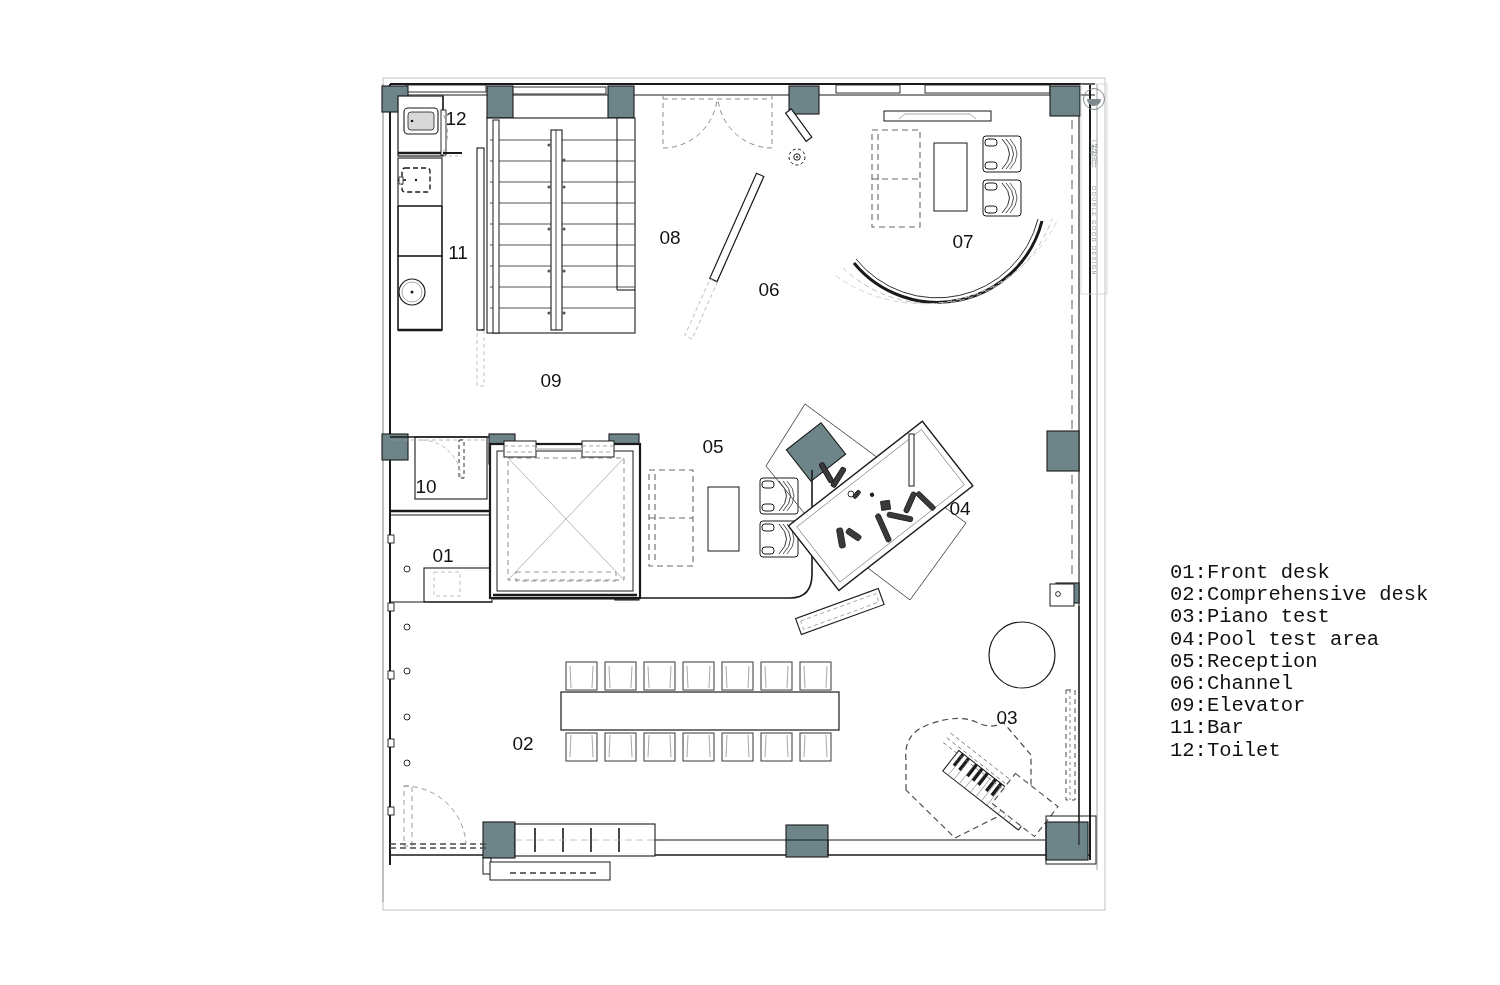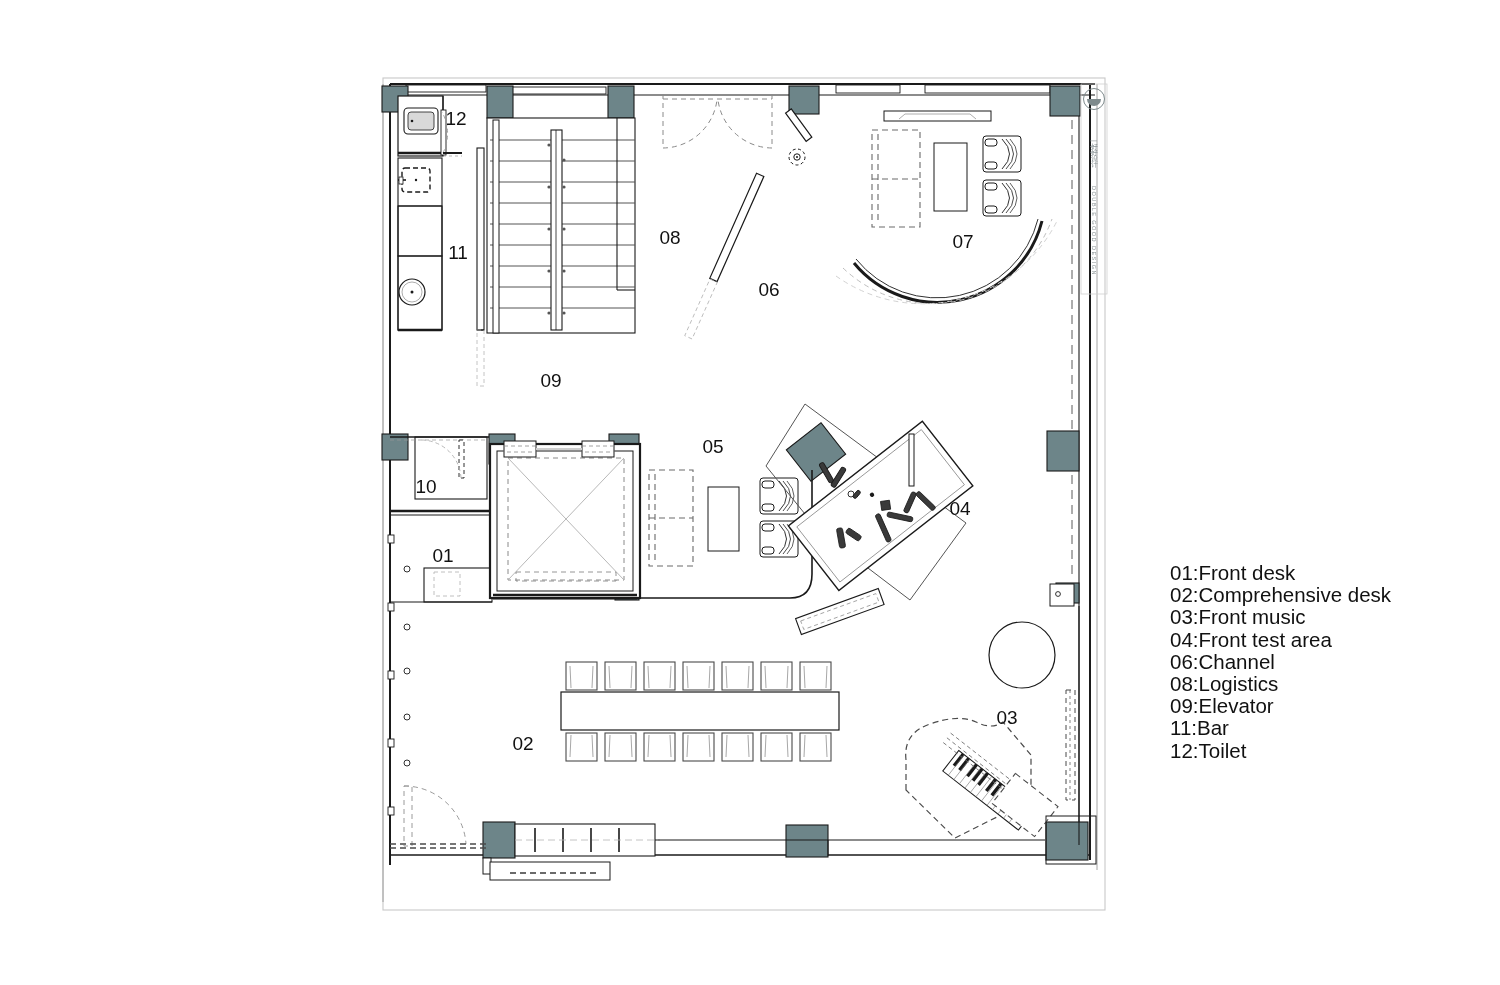--- a/index.html
+++ b/index.html
@@ -1,21 +1,21 @@
 <!DOCTYPE html>
 <html><head>
 <meta charset="utf-8">
 <style>
   html,body{margin:0;padding:0;background:#ffffff;}
   body{width:1500px;height:985px;overflow:hidden;
        font-family:"Liberation Sans","DejaVu Sans",sans-serif;}
   #stage{position:relative;width:1500px;height:985px;background:#fff;}
   svg{display:block;}
   .legend{position:absolute;left:1170px;top:562px;width:300px;}
-  .legend-item{font-size:20.5px;line-height:22.2px;color:#111111;white-space:nowrap;}
+  .legend-item{font-size:20.5px;line-height:22.2px;color:#111111;white-space:nowrap;font-family:Liberation Mono, monospace;}
   .wm{position:absolute;left:1083px;top:88px;width:22px;height:200px;}
   .wm-logo{width:20px;height:20px;border-radius:50%;border:1.6px solid #7e8a8c;
            position:relative;margin:0 auto;}
   .wm-logo:after{content:"";position:absolute;left:3px;top:9.5px;width:14px;height:7px;
            border-radius:0 0 7px 7px;background:#7e8a8c;}
   .wm-cn{font-size:7px;color:#8d9698;letter-spacing:0px;text-align:center;
          writing-mode:vertical-rl;margin:4px auto 0;height:66px;}
   .wm-en{font-size:5.6px;color:#8d9698;letter-spacing:1.4px;text-align:center;
          writing-mode:vertical-rl;margin:3px auto 0;height:96px;}
 </style>
@@ -489,22 +489,22 @@
 
   <div class="wm">
     <div class="wm-logo"></div>
     <div class="wm-cn">好 | 好 | 设 | 计</div>
     <div class="wm-en">DOUBLE GOOD DESIGN</div>
   </div>
 
   <div class="legend">
     <div class="legend-item">01:Front desk</div>
     <div class="legend-item">02:Comprehensive desk</div>
-    <div class="legend-item">03:Front music</div>
-    <div class="legend-item">04:Front test area</div>
+    <div class="legend-item">03:Piano test</div>
+    <div class="legend-item">04:Pool test area</div>
+    <div class="legend-item">05:Reception</div>
     <div class="legend-item">06:Channel</div>
-    <div class="legend-item">08:Logistics</div>
     <div class="legend-item">09:Elevator</div>
     <div class="legend-item">11:Bar</div>
     <div class="legend-item">12:Toilet</div>
   </div>
 
 </div>
 
 </body></html>

